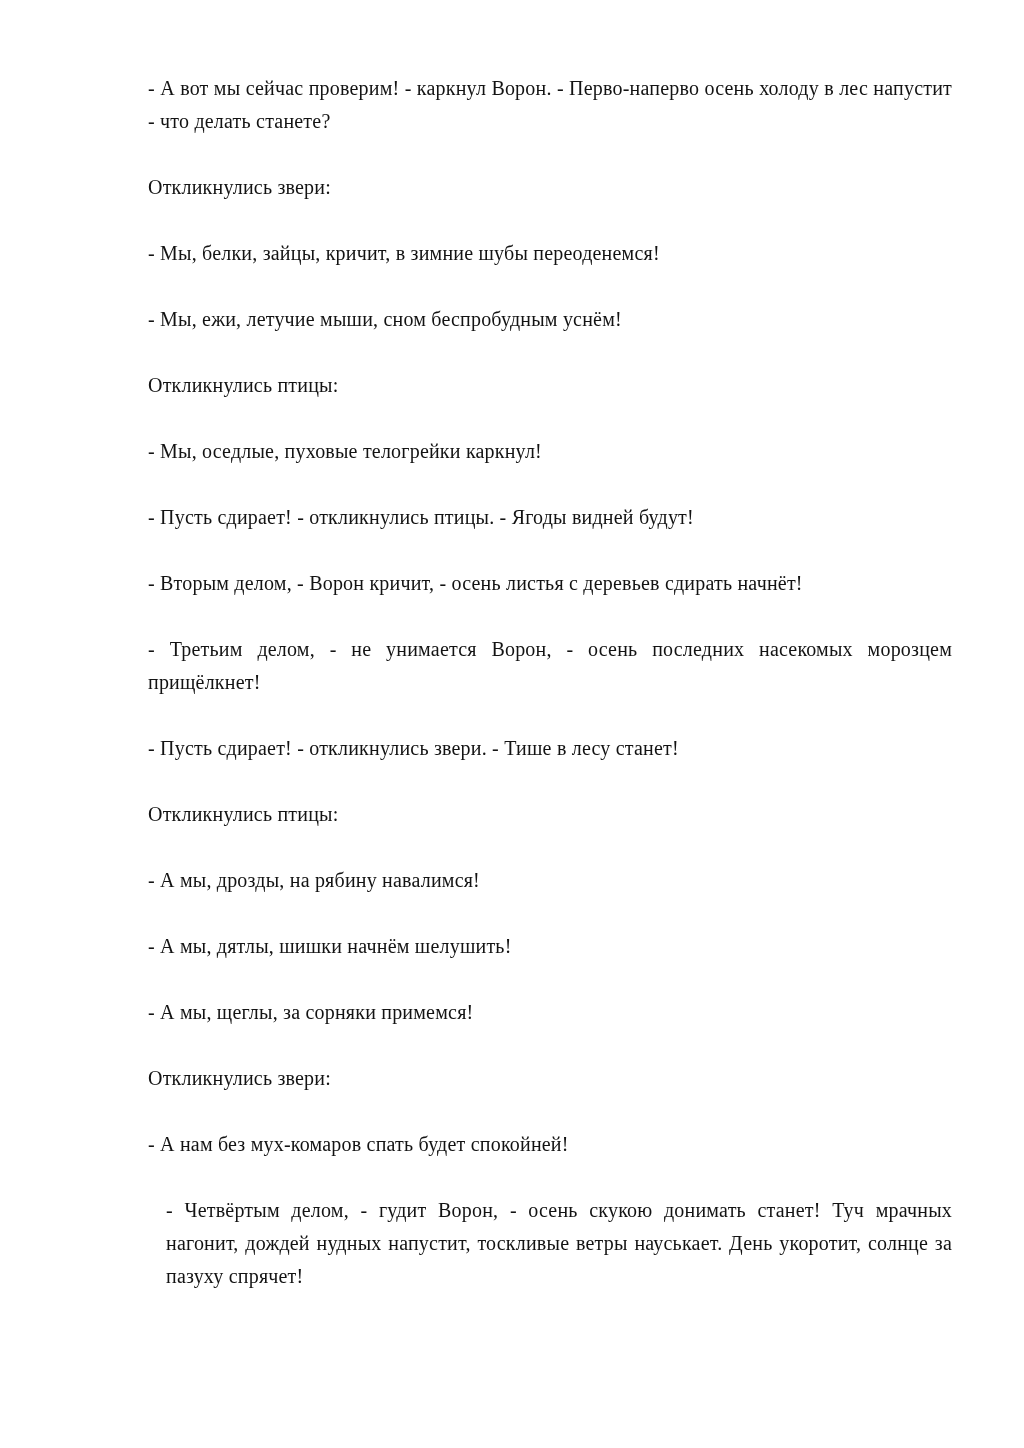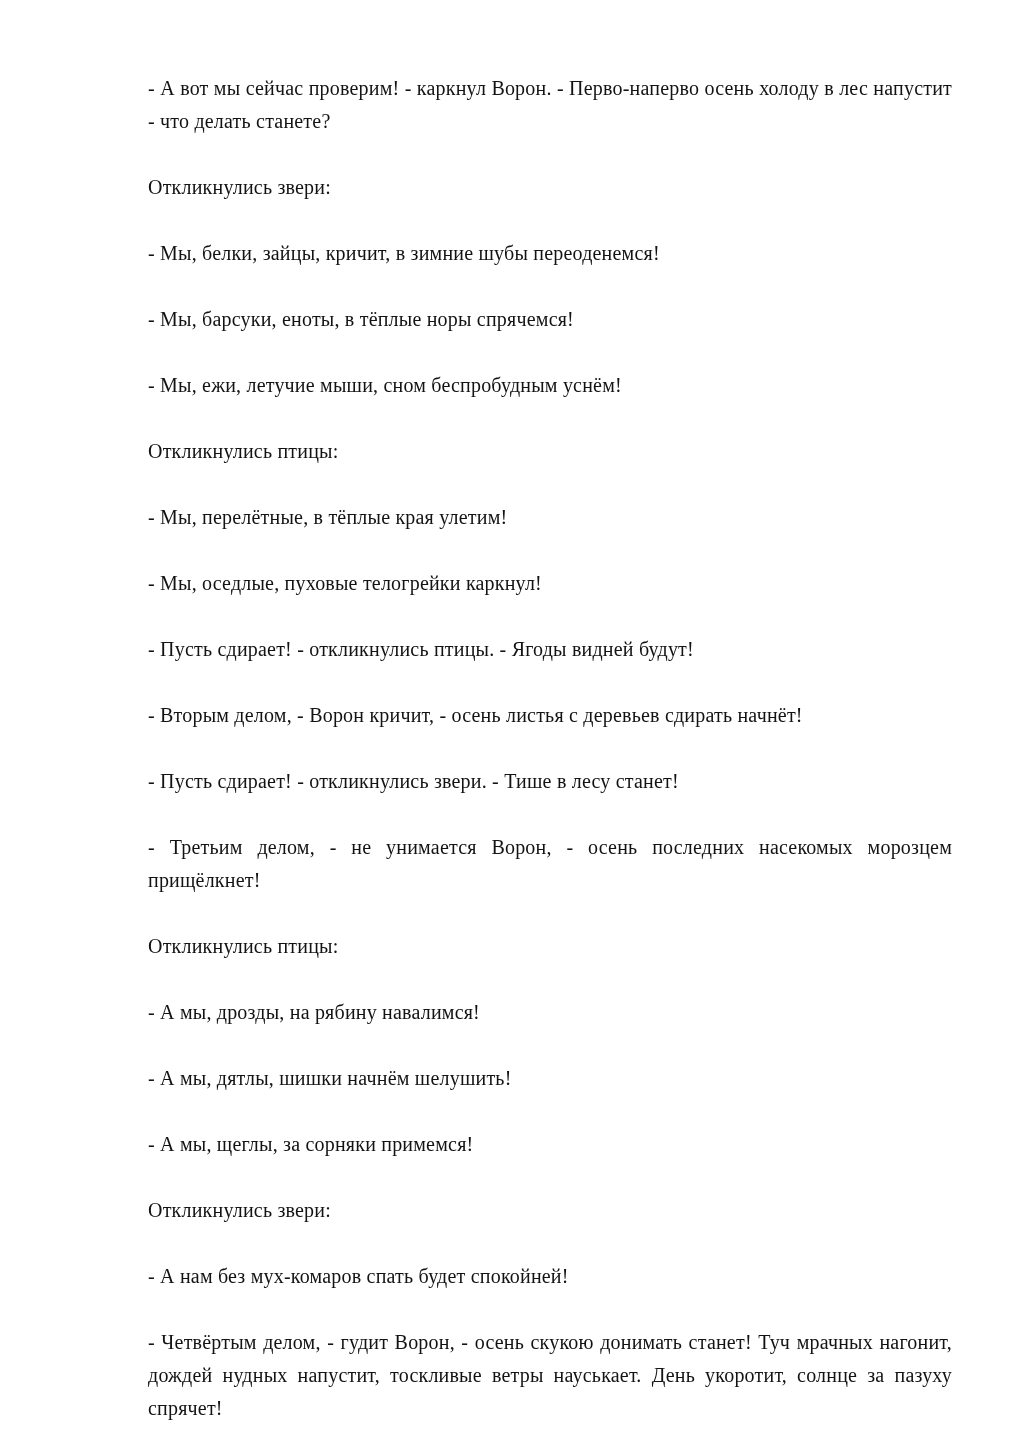--- a/index.html
+++ b/index.html
@@ -23,38 +23,37 @@
   }
   .page p {
     margin: 0 0 33px 0;
     font-size: 20px;
     line-height: 33px;
     text-align: justify;
     letter-spacing: 0.2px;
   }
   .page p:last-child {
     margin-bottom: 0;
+    margin-left: 18px;
   }
 </style>
 </head>
 <body>
 
 <div class="page">
   <p>- А вот мы сейчас проверим! - каркнул Ворон. - Перво-наперво осень холоду в лес напустит - что делать станете?</p>
   <p>Откликнулись звери:</p>
   <p>- Мы, белки, зайцы, кричит, в зимние шубы переоденемся!</p>
-  <p>- Мы, барсуки, еноты, в тёплые норы спрячемся!</p>
   <p>- Мы, ежи, летучие мыши, сном беспробудным уснём!</p>
   <p>Откликнулись птицы:</p>
-  <p>- Мы, перелётные, в тёплые края улетим!</p>
   <p>- Мы, оседлые, пуховые телогрейки каркнул!</p>
   <p>- Пусть сдирает! - откликнулись птицы. - Ягоды видней будут!</p>
   <p>- Вторым делом, - Ворон кричит, - осень листья с деревьев сдирать начнёт!</p>
+  <p>- Третьим делом, - не унимается Ворон, - осень последних насекомых морозцем прищёлкнет!</p>
   <p>- Пусть сдирает! - откликнулись звери. - Тише в лесу станет!</p>
-  <p>- Третьим делом, - не унимается Ворон, - осень последних насекомых морозцем прищёлкнет!</p>
   <p>Откликнулись птицы:</p>
   <p>- А мы, дрозды, на рябину навалимся!</p>
   <p>- А мы, дятлы, шишки начнём шелушить!</p>
   <p>- А мы, щеглы, за сорняки примемся!</p>
   <p>Откликнулись звери:</p>
   <p>- А нам без мух-комаров спать будет спокойней!</p>
   <p>- Четвёртым делом, - гудит Ворон, - осень скукою донимать станет! Туч мрачных нагонит, дождей нудных напустит, тоскливые ветры науськает. День укоротит, солнце за пазуху спрячет!</p>
 
 </div>
 

